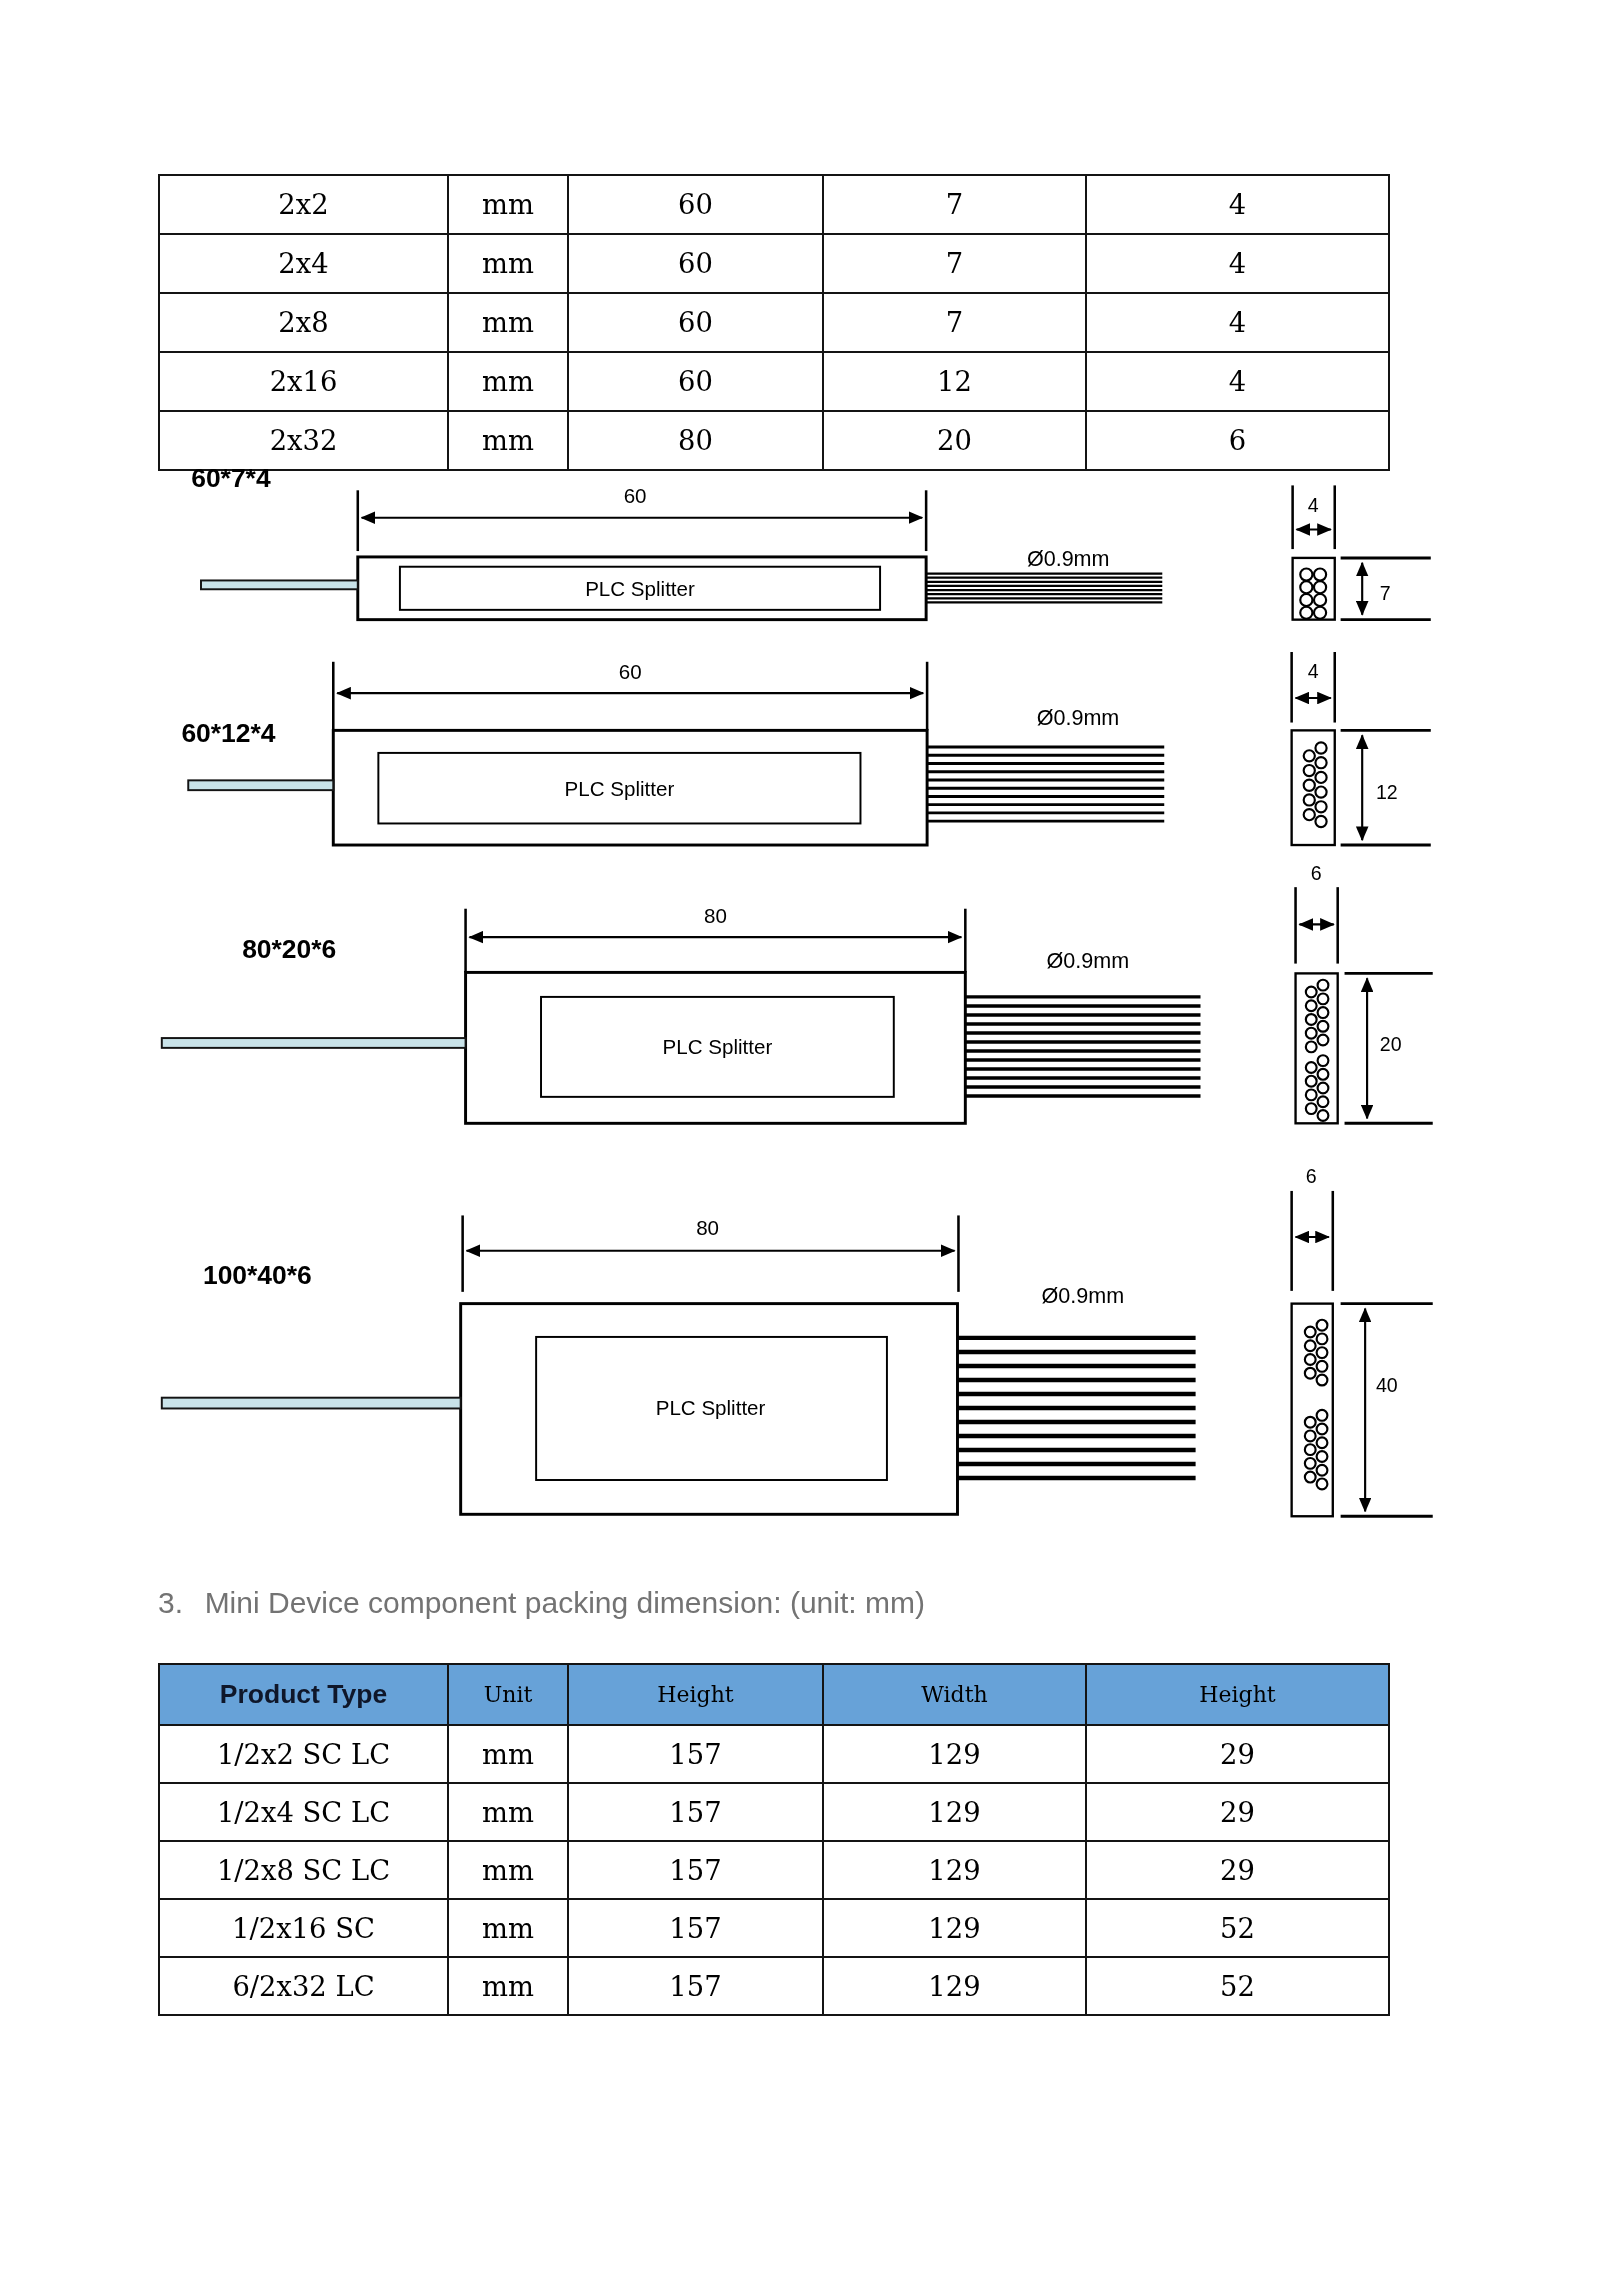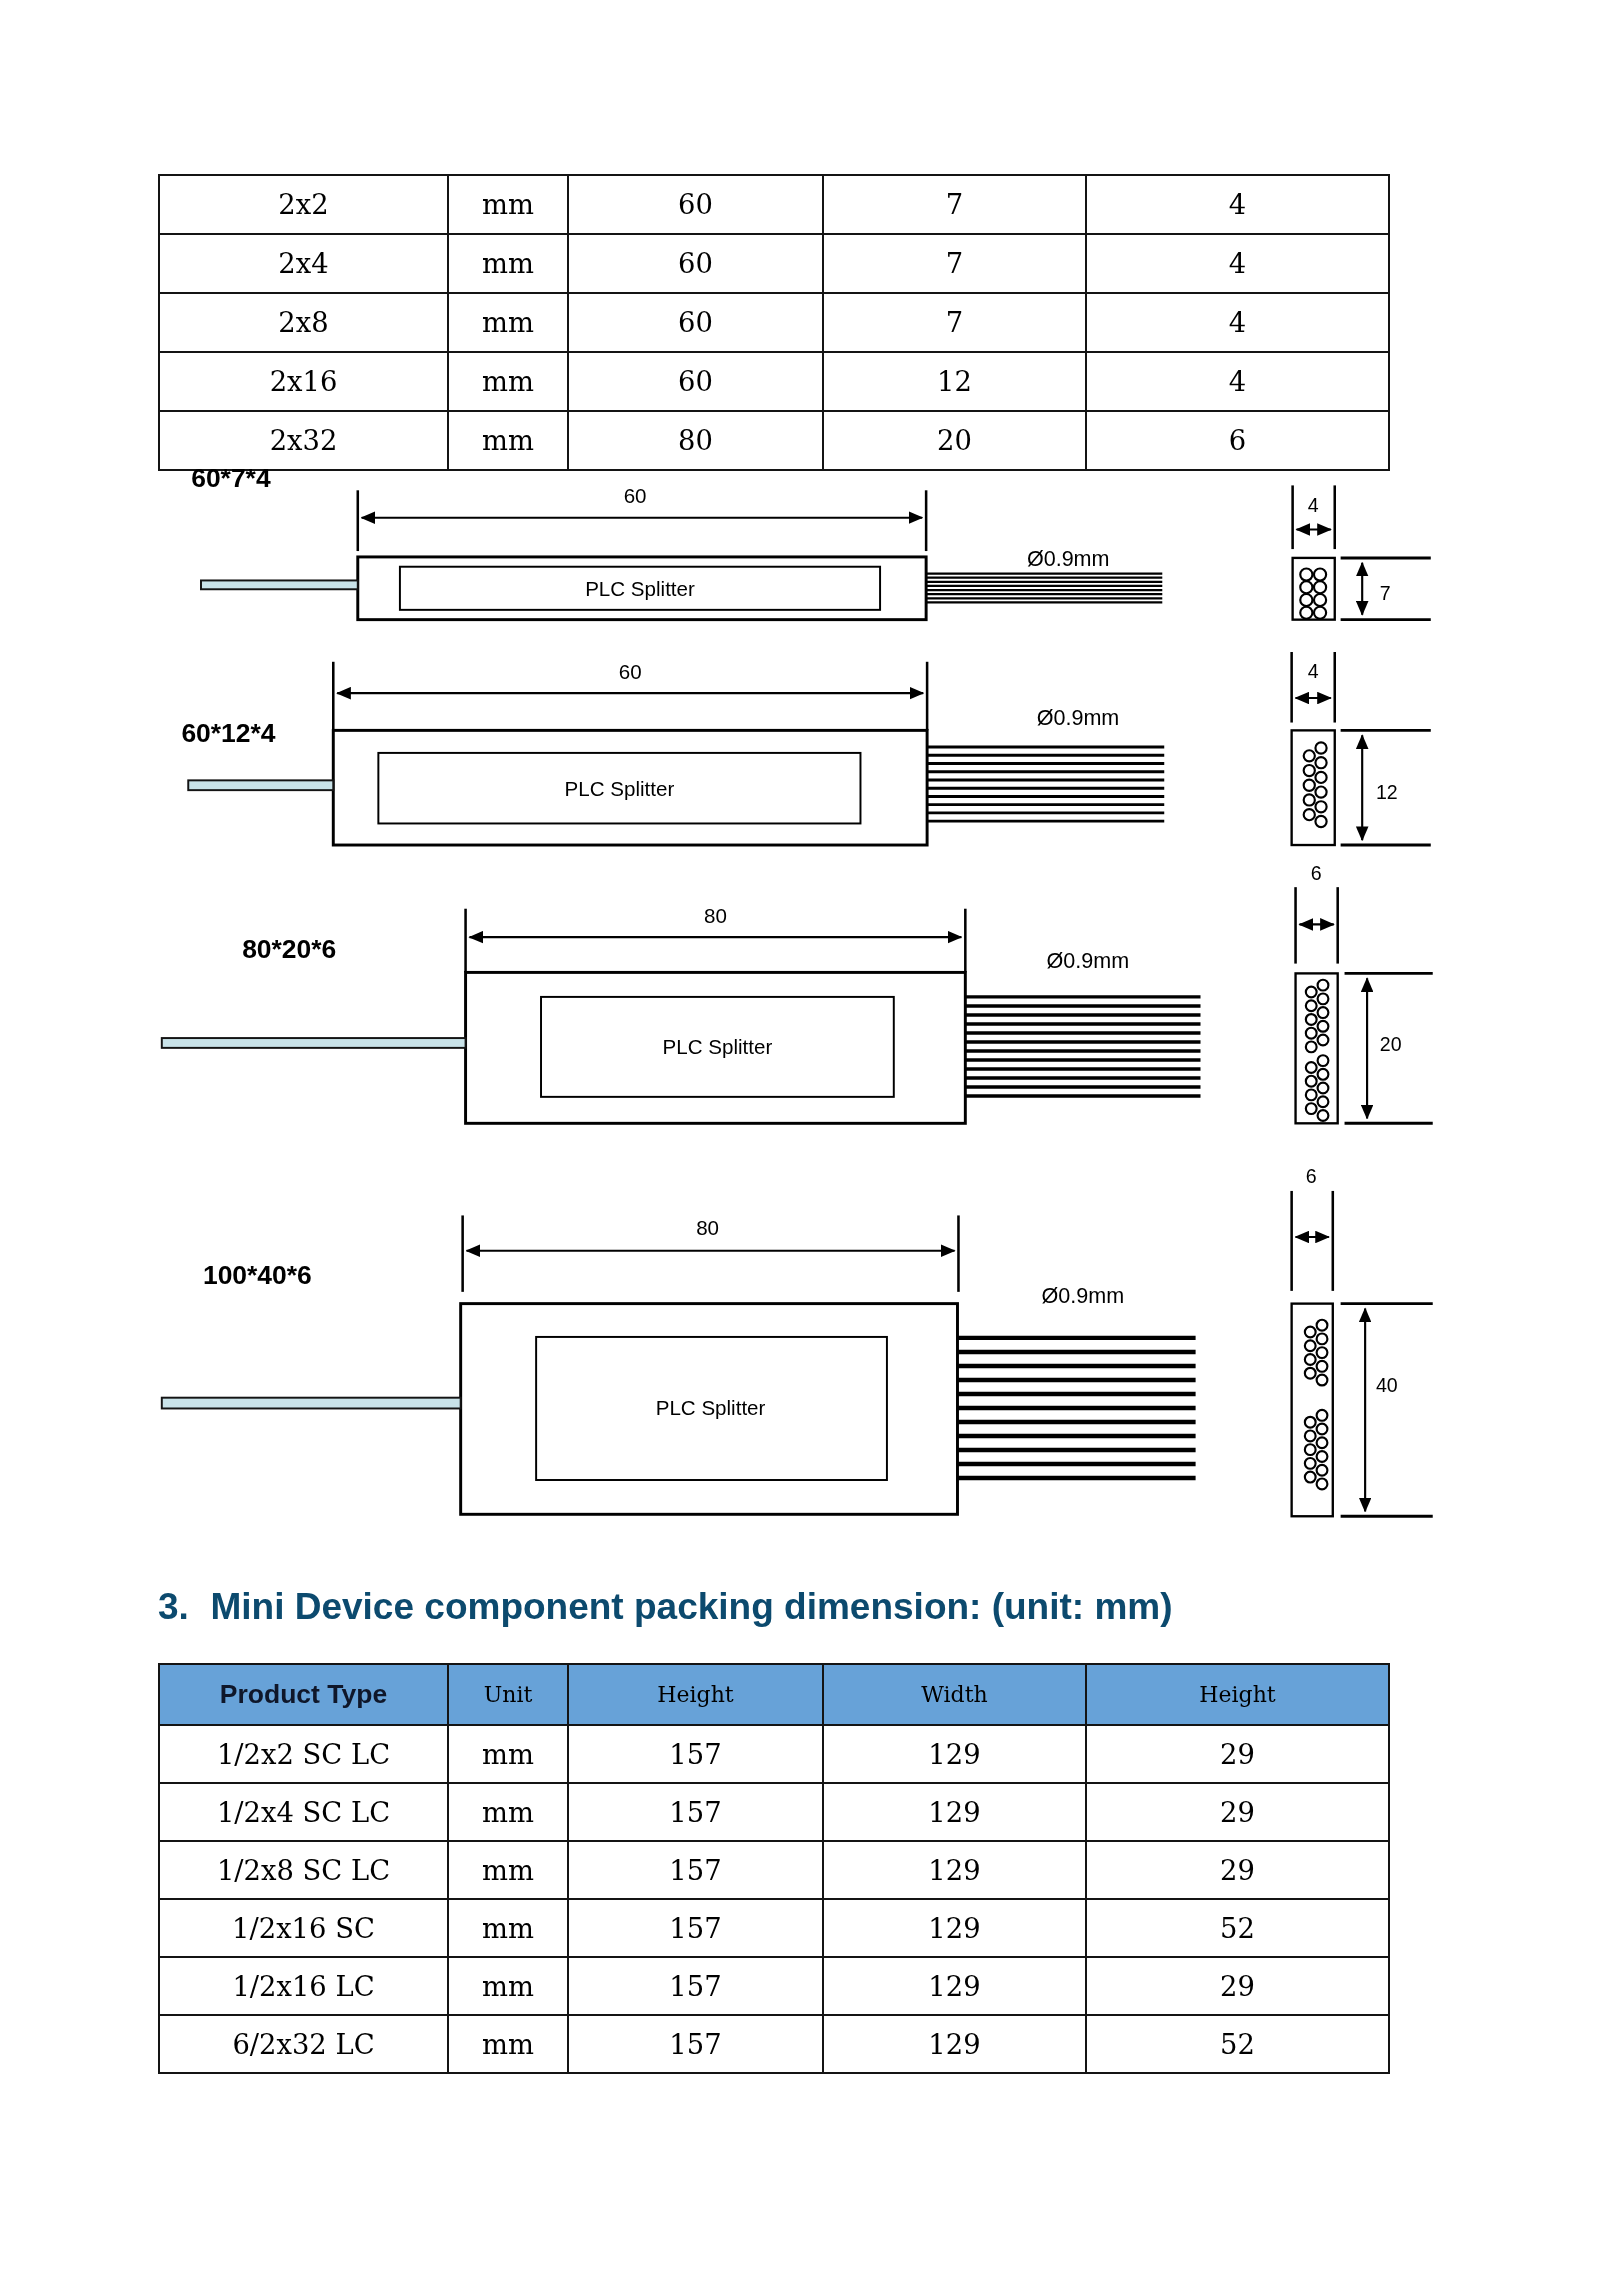--- a/index.html
+++ b/index.html
@@ -11,21 +11,21 @@
   .t1 td{border:2.4px solid #141414;text-align:center;vertical-align:middle;
          font-family:"DejaVu Serif",serif;font-size:27.4px;height:57px;padding:0;}
 
   .t2{left:158px;top:1663px;width:1229px;}
   .t2 th,.t2 td{border:2.4px solid #141414;text-align:center;vertical-align:middle;padding:0;}
   .t2 th{height:59px;background:#67A2D8;border-bottom-width:2.9px;}
   .th-product{font-family:"Liberation Sans",sans-serif;font-weight:bold;font-size:26.5px;color:#0f172a;}
   .th-other{font-family:"DejaVu Serif",serif;font-weight:normal;font-size:22px;}
   .t2 td{font-family:"DejaVu Serif",serif;font-size:27.4px;height:56px;}
 
-  .heading{position:absolute;left:158px;top:1586px;font-weight:bold;font-size:37px;color:#0c4a6e;white-space:nowrap;}
+  .heading{position:absolute;left:158px;top:1586px;font-weight:normal;font-size:30px;color:#737373;white-space:nowrap;}
   .heading .num{margin-right:21.6px;}
 
   .diagrams{position:absolute;left:0;top:456px;}
   .diagrams text{fill:#000;}
   .dlab{font-weight:bold;font-size:27px;}
   .dnum{font-size:21px;}
   .plc{font-size:21px;}
   .fdia{font-size:22px;}
   .csnum{font-size:20px;}
   .tk{stroke:#000;stroke-width:2.6;}
@@ -300,27 +300,20 @@
         <td>29</td>
       </tr>
       <tr>
         <td>1/2x16 SC</td>
         <td>mm</td>
         <td>157</td>
         <td>129</td>
         <td>52</td>
       </tr>
       <tr>
-        <td>1/2x16 LC</td>
-        <td>mm</td>
-        <td>157</td>
-        <td>129</td>
-        <td>29</td>
-      </tr>
-      <tr>
         <td>6/2x32 LC</td>
         <td>mm</td>
         <td>157</td>
         <td>129</td>
         <td>52</td>
       </tr>
     </tbody>
   </table>
 
 </div>

